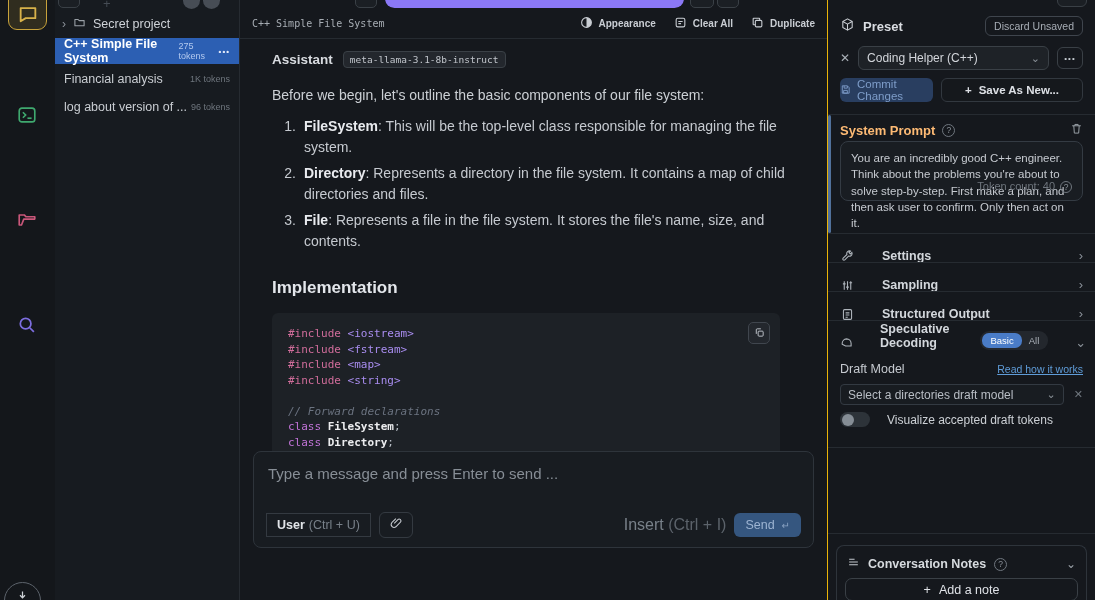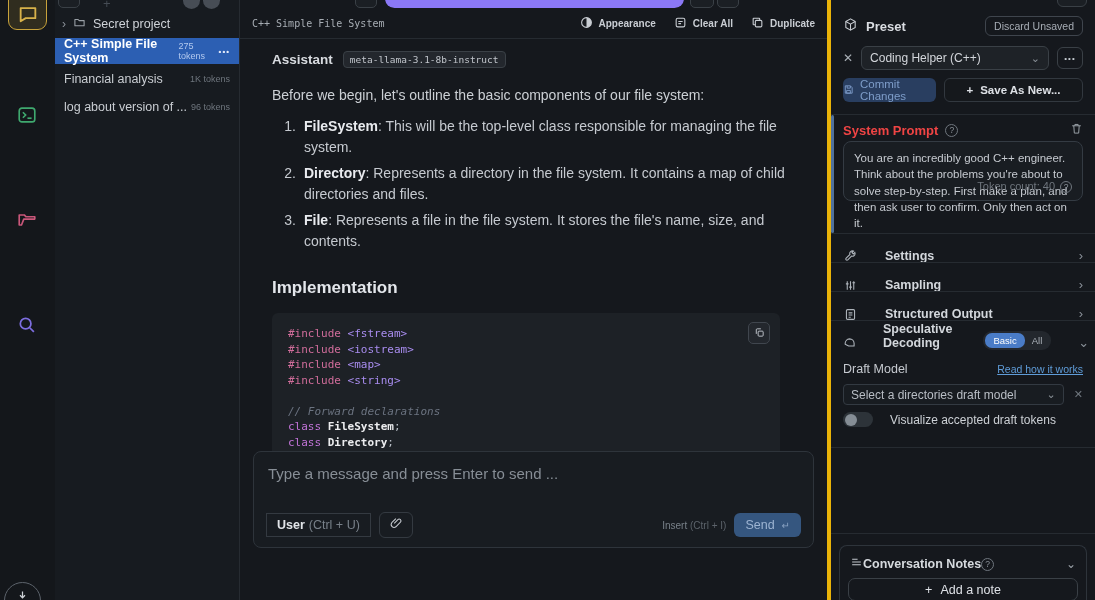--- a/index.html
+++ b/index.html
@@ -50,41 +50,41 @@
   .tok-pre { color:#d16d9b; } .tok-str { color:#a98df0; } .tok-com { color:#6b7380; font-style:italic; }
   .tok-kw { color:#c274d8; } .tok-type { color:#ecedef; font-weight:bold; } .tok-pun { color:#b9bfc7; } .tok-plain { color:#aab1ba; }
   .copy-btn { position:absolute; top:9px; right:10px; width:22px; height:22px; border:1px solid #40464e; border-radius:5px; background:#23272d; display:flex; align-items:center; justify-content:center; }
 
   .composer { position:absolute; left:13px; width:561px; top:451px; height:97px; background:#181c21; border:1px solid #2e343b; border-radius:8px; }
   .composer-ph { position:absolute; top:13px; left:14px; font-size:15px; color:#878e96; }
   .composer-bar { position:absolute; left:12px; right:12px; bottom:9px; display:flex; align-items:center; gap:8px; }
   .user-btn { border:1px solid #343a41; border-radius:0; padding:4px 10px; font-size:12.5px; color:#e2e5e9; font-weight:600; display:flex; gap:4px; align-items:center; }
   .user-btn .sc { color:#788089; font-weight:normal; }
   .clip-btn { border:1px solid #343a41; border-radius:6px; width:34px; height:26px; display:flex; align-items:center; justify-content:center; }
-  .insert-lbl { margin-left:auto; font-size:10px; color:#788089; }
+  .insert-lbl { margin-left:auto; font-size:16px; color:#788089; }
   .insert-lbl .sc { color:#5c636b; }
   .send-btn { background:#35567f; border-radius:6px; padding:5px 11px; font-size:12.5px; color:#9db4d2; display:flex; gap:7px; align-items:center; }
 
   
-  .rpanel { width:268px; flex:none; position:relative; background:#15181d; border-left:4px solid #eab308; }
+  .rpanel { width:268px; flex:none; position:relative; background:#15181d; border-left:1px solid #eab308; }
   .scroll-thumb { position:absolute; left:0px; top:115px; width:3px; height:118px; background:#51719b; border-radius:2px; }
   .r-divider { position:absolute; left:0; right:0; height:1px; background:#262b31; }
   .preset-row { position:absolute; top:16px; left:12px; right:12px; display:flex; align-items:center; gap:8px; }
   .preset-title { font-size:13px; font-weight:bold; color:#dadde2; }
   .discard-btn { margin-left:auto; border:1px solid #3f454d; border-radius:6px; padding:3px 8px; font-size:10.5px; color:#a7adb5; }
   .select-row { position:absolute; top:46px; left:12px; right:12px; display:flex; align-items:center; gap:8px; }
   .x-glyph { color:#aab0b7; font-size:12px; }
   .preset-select { flex:1; height:24px; background:#1e2227; border:1px solid #3a4046; border-radius:6px; display:flex; align-items:center; padding:0 8px; font-size:12px; color:#d3d6db; }
   .preset-select .chev { margin-left:auto; color:#8a9198; font-size:11px; }
   .dots-btn { width:26px; height:22px; border:1px solid #3a4046; border-radius:6px; display:flex; align-items:center; justify-content:center; color:#c6ccd2; font-size:8px; letter-spacing:1px; }
   .pbtn-row { position:absolute; top:78px; left:12px; right:12px; display:flex; gap:8px; height:24px; }
   .commit-btn { width:93px; background:rgba(61,100,164,.5); border-radius:6px; display:flex; align-items:center; justify-content:center; gap:6px; font-size:11.5px; color:#7e9dc9; }
   .savenew-btn { flex:1; background:#15181c; border:1px solid #32383f; border-radius:6px; display:flex; align-items:center; justify-content:center; font-size:11.5px; font-weight:600; color:#dde0e5; }
   .sp-header { position:absolute; top:121px; left:12px; right:12px; display:flex; align-items:center; gap:7px; }
-  .sp-title { font-size:13px; font-weight:600; color:#ef4444; }
+  .sp-title { font-size:13px; font-weight:600; color:#fdba74; }
   .help-circle { width:13px; height:13px; border:1px solid #6f767e; border-radius:50%; color:#8a9199; font-size:8.5px; display:inline-flex; align-items:center; justify-content:center; flex:none; }
   .sp-box { position:absolute; top:141px; left:12px; right:12px; height:60px; background:#191d22; border:1px solid #343b43; border-radius:8px; padding:8px 10px; font-size:11.5px; line-height:1.42; color:#c6cad0; }
   .token-count { position:absolute; bottom:5px; right:10px; font-size:11px; color:#6f767e; display:flex; gap:5px; align-items:center; }
   .sec-row { position:absolute; left:0; right:0; height:29px; display:flex; align-items:flex-end; gap:27px; padding:0 12px; }
   .sec-ico { width:15px; display:flex; justify-content:center; color:#aeb4bb; }
   .sec-lbl { font-size:12.5px; font-weight:600; color:#d3d7dc; }
   .sec-chev { margin-left:auto; color:#8a9199; font-size:13px; }
   .toggle-group { display:flex; align-items:center; background:#23272d; border-radius:9px; padding:2px; margin-left:4px; }
   .tg-basic { background:#4a7cc7; color:#fff; font-size:9.5px; padding:2px 8px; border-radius:7px; }
   .tg-all { color:#aab0b8; font-size:9.5px; padding:2px 7px; }
@@ -93,21 +93,21 @@
   .draft-link { margin-left:auto; font-size:10.5px; color:#5f9cd8; text-decoration:underline; }
   .draft-select-row { position:absolute; top:384px; left:12px; right:12px; display:flex; align-items:center; gap:10px; }
   .draft-select { flex:1; height:21px; border:1px solid #333a42; border-radius:4px; background:#181c21; display:flex; align-items:center; padding:0 7px; font-size:12px; color:#b9bec5; }
   .draft-select .chev { margin-left:auto; color:#8a9198; font-size:11px; }
   .draft-x { color:#6f767e; font-size:11px; }
   .toggle-row { position:absolute; top:412px; left:12px; right:12px; display:flex; align-items:center; gap:17px; }
   .toggle { width:30px; height:15px; border-radius:8px; background:#2d3339; position:relative; flex:none; }
   .toggle .knob { position:absolute; left:1.5px; top:1.5px; width:12px; height:12px; border-radius:50%; background:#858d95; }
   .toggle-lbl { font-size:12px; color:#ccd0d5; }
   .notes-card { position:absolute; left:8px; right:8px; top:545px; height:60px; border:1px solid #2e343b; border-bottom:none; border-radius:8px 8px 0 0; background:#15181d; }
-  .notes-head { position:absolute; top:9px; left:10px; right:10px; display:flex; align-items:center; }
+  .notes-head { position:absolute; top:9px; left:10px; right:10px; display:flex; align-items:center; gap:8px; }
   .notes-title { font-size:12.5px; font-weight:600; color:#d6dade; }
   .notes-chev { margin-left:auto; color:#9aa1a8; font-size:12px; }
   .addnote-btn { position:absolute; left:8px; right:8px; top:32px; height:23px; border:1px solid #3a4046; border-radius:7px; display:flex; align-items:center; justify-content:center; font-size:12.5px; color:#dfe2e7; }
   .rp-cutbtn { position:absolute; right:8px; top:-7px; width:30px; height:14px; border:1px solid #3a4046; border-radius:6px; background:#1b1f24; }
 </style>
 </head>
 <body>
 
 <div class="app">
 
@@ -240,22 +240,22 @@
           <span><span class="term">Directory</span><span>: Represents a directory in the file system. It contains a map of child directories and files.</span></span>
         </div>
         <div class="msg-li">
           <span class="num">3.</span>
           <span><span class="term">File</span><span>: Represents a file in the file system. It stores the file's name, size, and contents.</span></span>
         </div>
       </div>
       <div class="impl-heading">Implementation</div>
       <div class="code-block">
         <div>
+            <div class="code-line"><span class="tok-pre">#include </span><span class="tok-str">&lt;iostream&gt;</span></div>
             <div class="code-line"><span class="tok-pre">#include </span><span class="tok-str">&lt;fstream&gt;</span></div>
-            <div class="code-line"><span class="tok-pre">#include </span><span class="tok-str">&lt;iostream&gt;</span></div>
             <div class="code-line"><span class="tok-pre">#include </span><span class="tok-str">&lt;map&gt;</span></div>
             <div class="code-line"><span class="tok-pre">#include </span><span class="tok-str">&lt;string&gt;</span></div>
             <div class="code-line"><span class="tok-plain"></span></div>
             <div class="code-line"><span class="tok-com">// Forward declarations</span></div>
             <div class="code-line"><span class="tok-kw">class </span><span class="tok-type">FileSystem</span><span class="tok-pun">;</span></div>
             <div class="code-line"><span class="tok-kw">class </span><span class="tok-type">Directory</span><span class="tok-pun">;</span></div>
             <div class="code-line"><span class="tok-kw">class </span><span class="tok-type">File</span><span class="tok-pun">;</span></div>
             <div class="code-line"><span class="tok-plain"></span></div>
             <div class="code-line"><span class="tok-com">// Abstract base class for File System components (Directory/File)</span></div>
           </div>

